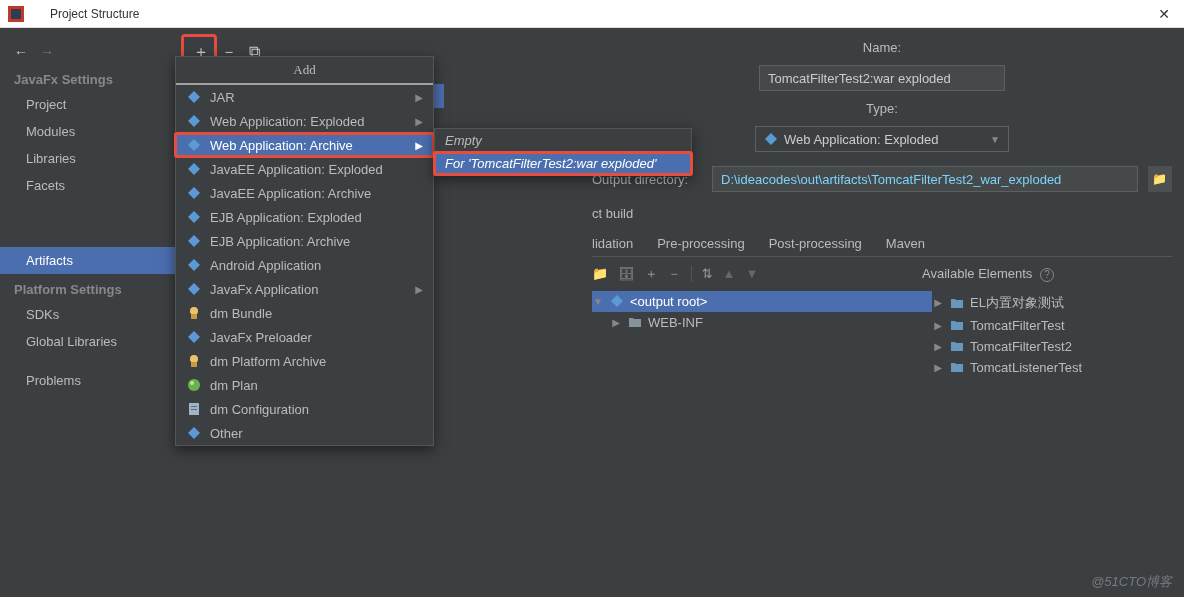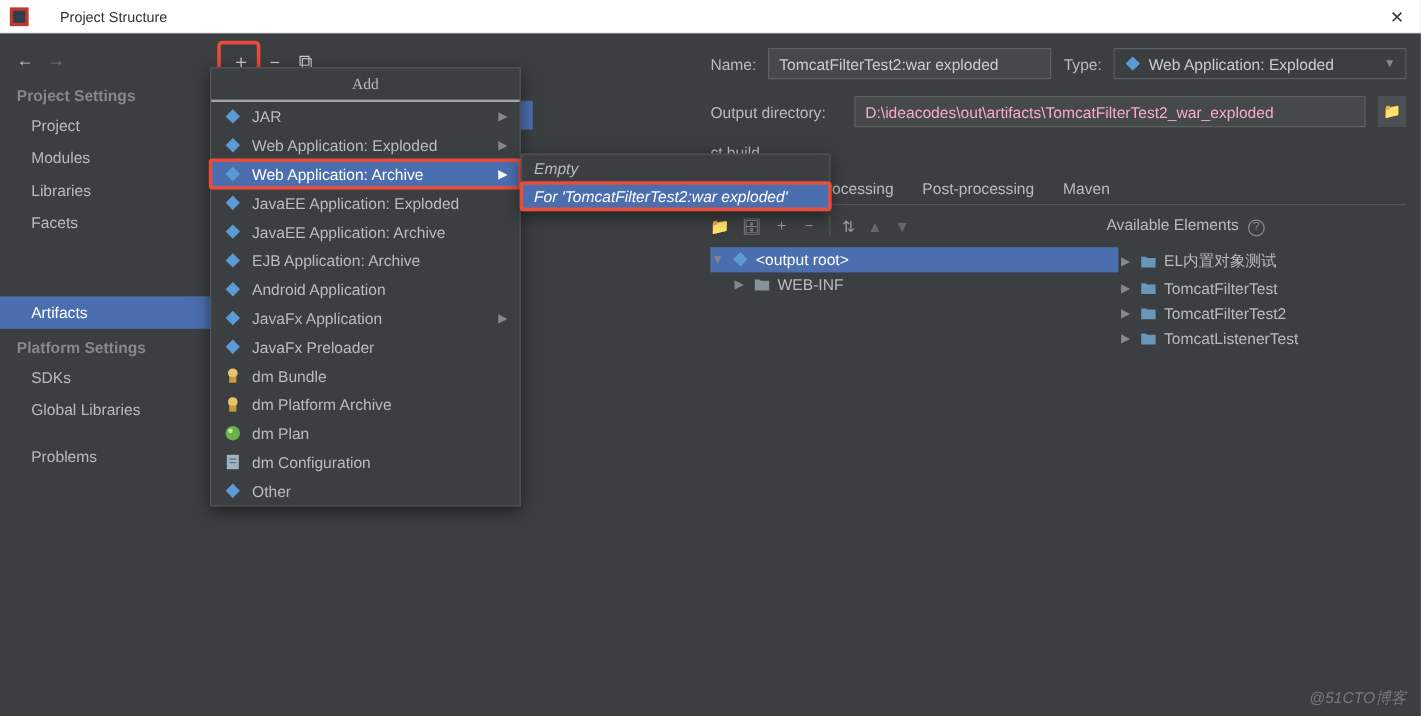--- a/index.html
+++ b/index.html
@@ -37,29 +37,29 @@
 .add-popup .popup-item.highlighted { background: #4b6eaf; color: #fff; }
 .add-popup .popup-item.highlighted .arrow-sub { color: #fff; }
 .add-popup .row-redbox { position: absolute; left: -2px; top: -1px; right: -2px; bottom: -1px; border: 3px solid #e74c3c; border-radius: 3px; pointer-events: none; }
 
 .sub-popup { position: absolute; left: 434px; top: 128px; width: 258px; background: #3c3f41; border: 1px solid #555; box-shadow: 0 4px 12px rgba(0,0,0,0.5); }
 .sub-popup .popup-item { display: flex; align-items: center; padding: 4px 10px; font-size: 13px; color: #bbb; cursor: pointer; position: relative; font-style: italic; }
 .sub-popup .popup-item.highlighted { background: #4b6eaf; color: #fff; }
 .sub-popup .row-redbox { position: absolute; left: -2px; top: -1px; right: -2px; bottom: -1px; border: 3px solid #e74c3c; border-radius: 3px; pointer-events: none; }
 
 .right-panel { position: absolute; left: 560px; top: 0; right: 0; bottom: 0; padding: 12px; }
-.form-row { display: flex; align-items: center; gap: 10px; margin-bottom: 14px; }
+.form-row { display: flex; align-items: center; gap: 10px; margin-bottom: 14px; flex-direction: column; }
 .form-label { font-size: 13px; color: #bbb; }
 .text-field { background: #45494a; border: 1px solid #5e6060; color: #ccc; font-size: 13px; padding: 4px 8px; height: 26px; }
 .combo { background: #3c3f41; border: 1px solid #5e6060; color: #ccc; font-size: 13px; padding: 3px 8px; height: 26px; display: flex; align-items: center; gap: 6px; }
 .combo .combo-icon { width: 14px; height: 14px; }
 .combo .chev { margin-left: auto; color: #888; font-size: 10px; }
 
 .output-row { display: flex; align-items: center; gap: 10px; margin-bottom: 14px; }
-.output-field { flex: 1; background: #45494a; border: 1px solid #5e6060; color: #f9a8d4; font-size: 13px; padding: 4px 8px; height: 26px; }
+.output-field { flex: 1; background: #45494a; border: 1px solid #5e6060; color: #7dd3fc; font-size: 13px; padding: 4px 8px; height: 26px; }
 .browse-btn { width: 24px; height: 26px; background: #4c5052; display:flex; align-items:center; justify-content:center; color:#888; font-size:12px; }
 
 .build-check { display: flex; align-items: center; gap: 6px; font-size: 13px; color: #bbb; margin-bottom: 10px; }
 .tabs-row { display: flex; border-bottom: 1px solid #555; }
 .tab { padding: 5px 12px; font-size: 13px; color: #bbb; cursor: pointer; }
 .tab.partial { padding-left: 0; }
 
 .panel-toolbar { display: flex; align-items: center; gap: 10px; padding: 6px 0; }
 .panel-toolbar .tb-ic { color: #999; font-size: 13px; }
 .panel-toolbar .divider { width: 1px; height: 16px; background: #555; }
@@ -92,21 +92,21 @@
   <span class="title">Project Structure</span>
   <span class="close">✕</span>
 </div>
 
 <div class="main">
   <div class="sidebar">
     <div class="nav-toolbar">
       <span class="arrow enabled">←</span>
       <span class="arrow">→</span>
     </div>
-    <div class="section-header">Project Settings</div>
+    <div class="section-header">JavaFx Settings</div>
     <div class="nav-item">Project</div>
     <div class="nav-item">Modules</div>
     <div class="nav-item">Libraries</div>
     <div class="nav-item">Facets</div>
     <div class="nav-item selected">Artifacts</div>
     <div class="section-header">Platform Settings</div>
     <div class="nav-item">SDKs</div>
     <div class="nav-item">Global Libraries</div>
     <div style="height:12px"></div>
     <div class="nav-item">Problems</div>
@@ -256,47 +256,53 @@
       <div class="popup-item">
         <svg class="mi-icon" viewBox="0 0 16 16">
           <polygon points="8,2 14,8 8,14 2,8" fill="#5b9bd5"></polygon>
         </svg>
         <span>JavaEE Application: Archive</span>
       </div>
       <div class="popup-item">
         <svg class="mi-icon" viewBox="0 0 16 16">
           <polygon points="8,2 14,8 8,14 2,8" fill="#5b9bd5"></polygon>
         </svg>
+        <span>EJB Application: Exploded</span>
+      </div>
+      <div class="popup-item">
+        <svg class="mi-icon" viewBox="0 0 16 16">
+          <polygon points="8,2 14,8 8,14 2,8" fill="#5b9bd5"></polygon>
+        </svg>
         <span>EJB Application: Archive</span>
       </div>
       <div class="popup-item">
         <svg class="mi-icon" viewBox="0 0 16 16">
           <polygon points="8,2 14,8 8,14 2,8" fill="#5b9bd5"></polygon>
         </svg>
         <span>Android Application</span>
       </div>
       <div class="popup-item">
         <svg class="mi-icon" viewBox="0 0 16 16">
           <polygon points="8,2 14,8 8,14 2,8" fill="#5b9bd5"></polygon>
         </svg>
         <span>JavaFx Application</span>
         <span class="arrow-sub">▶</span>
       </div>
       <div class="popup-item">
         <svg class="mi-icon" viewBox="0 0 16 16">
-          <polygon points="8,2 14,8 8,14 2,8" fill="#5b9bd5"></polygon>
-        </svg>
-        <span>JavaFx Preloader</span>
-      </div>
-      <div class="popup-item">
-        <svg class="mi-icon" viewBox="0 0 16 16">
           <circle cx="8" cy="6" r="4" fill="#e8c36b"></circle>
           <rect x="5" y="9" width="6" height="5" fill="#c99a3a"></rect>
         </svg>
         <span>dm Bundle</span>
+      </div>
+      <div class="popup-item">
+        <svg class="mi-icon" viewBox="0 0 16 16">
+          <polygon points="8,2 14,8 8,14 2,8" fill="#5b9bd5"></polygon>
+        </svg>
+        <span>JavaFx Preloader</span>
       </div>
       <div class="popup-item">
         <svg class="mi-icon" viewBox="0 0 16 16">
           <circle cx="8" cy="6" r="4" fill="#e8c36b"></circle>
           <rect x="5" y="9" width="6" height="5" fill="#c99a3a"></rect>
         </svg>
         <span>dm Platform Archive</span>
       </div>
       <div class="popup-item">
         <svg class="mi-icon" viewBox="0 0 16 16">

